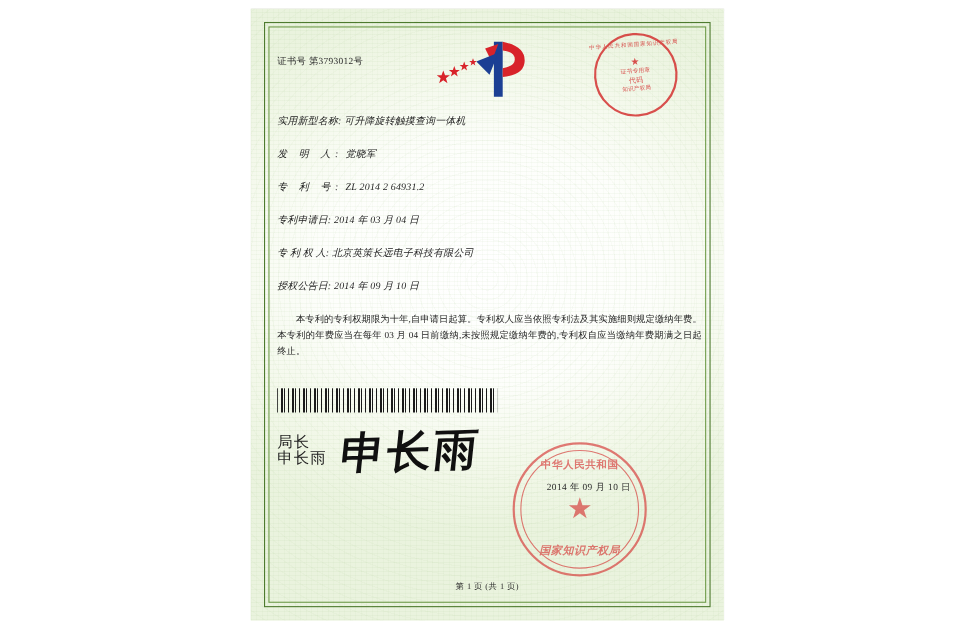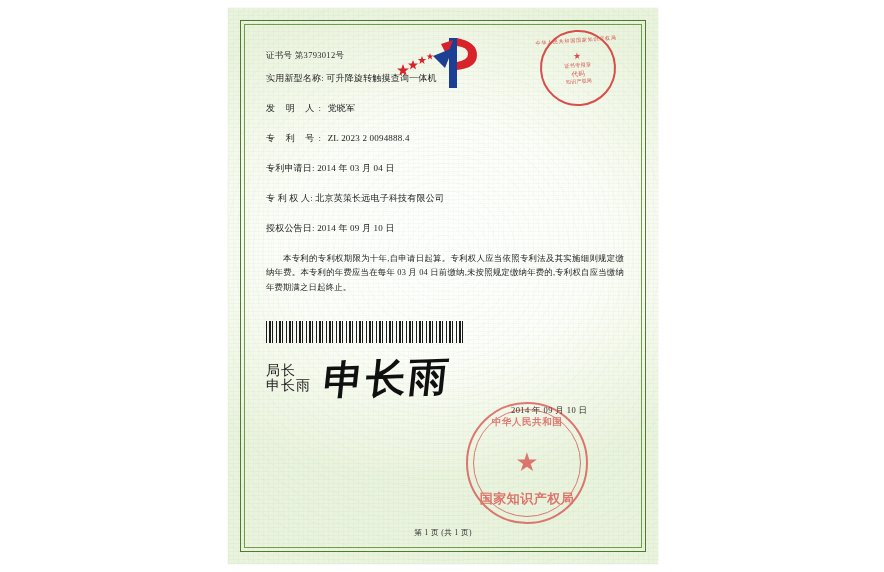--- a/index.html
+++ b/index.html
@@ -58,21 +58,21 @@
   }
   .border-inner {
     position: absolute;
     left: 16px; top: 16px; right: 16px; bottom: 16px;
     border: 0.8px solid #6f9c4a;
     pointer-events: none;
   }
   .content {
     position: absolute;
     left: 0; top: 0; right: 0; bottom: 0;
-    padding: 26px 28px;
+    padding: 26px 14px;
     box-sizing: border-box;
     z-index: 3;
   }
   
   .cert-no {
     font-size: 8.5px;
     color: #2b2b2b;
     letter-spacing: 0.3px;
     margin-top: 16px;
     margin-left: 10px;
@@ -90,22 +90,23 @@
     text-align: center;
     font-size: 23px;
     letter-spacing: 5px;
     color: #1b1b1b;
     font-weight: 700;
     margin-top: 34px;
     font-family: "Liberation Serif", serif;
   }
   
   .fields {
-    margin-top: 10px;
+    margin-top: 42px;
     margin-left: 10px;
+    font-style: italic;
   }
   .row {
     font-size: 9px;
     color: #232323;
     margin-bottom: 17px;
     letter-spacing: 0.2px;
     white-space: nowrap;
   }
   .row .lbl {
     display: inline-block;
@@ -256,21 +257,22 @@
     top: 12px;
     width: 100%;
     text-align: center;
     font-size: 9.6px;
     letter-spacing: 0.5px;
     font-weight: 700;
   }
   .seal-main .arc-label.bottom {
     top: auto;
     bottom: 14px;
-    font-size: 13px;
+    font-size: 10px;
+    font-style: italic;
   }
   .footer {
     position: absolute;
     left: 0;
     right: 0;
     bottom: 26px;
     text-align: center;
     font-size: 7.6px;
     color: #2b2b2b;
     letter-spacing: 0.4px;
@@ -315,21 +317,21 @@
         <div class="row">
           <span class="lbl">实用新型名称:</span>
           <span class="val">可升降旋转触摸查询一体机</span>
         </div>
         <div class="row">
           <span class="lbl lbl-spread">发 明 人:</span>
           <span class="val">党晓军</span>
         </div>
         <div class="row">
           <span class="lbl lbl-spread">专 利 号:</span>
-          <span class="val">ZL 2023 2 0094888.4</span>
+          <span class="val">ZL 2014 2 64931.2</span>
         </div>
         <div class="row">
           <span class="lbl">专利申请日:</span>
           <span class="val">2014 年 03 月 04 日</span>
         </div>
         <div class="row">
           <span class="lbl">专 利 权 人:</span>
           <span class="val">北京英策长远电子科技有限公司</span>
         </div>
         <div class="row">

